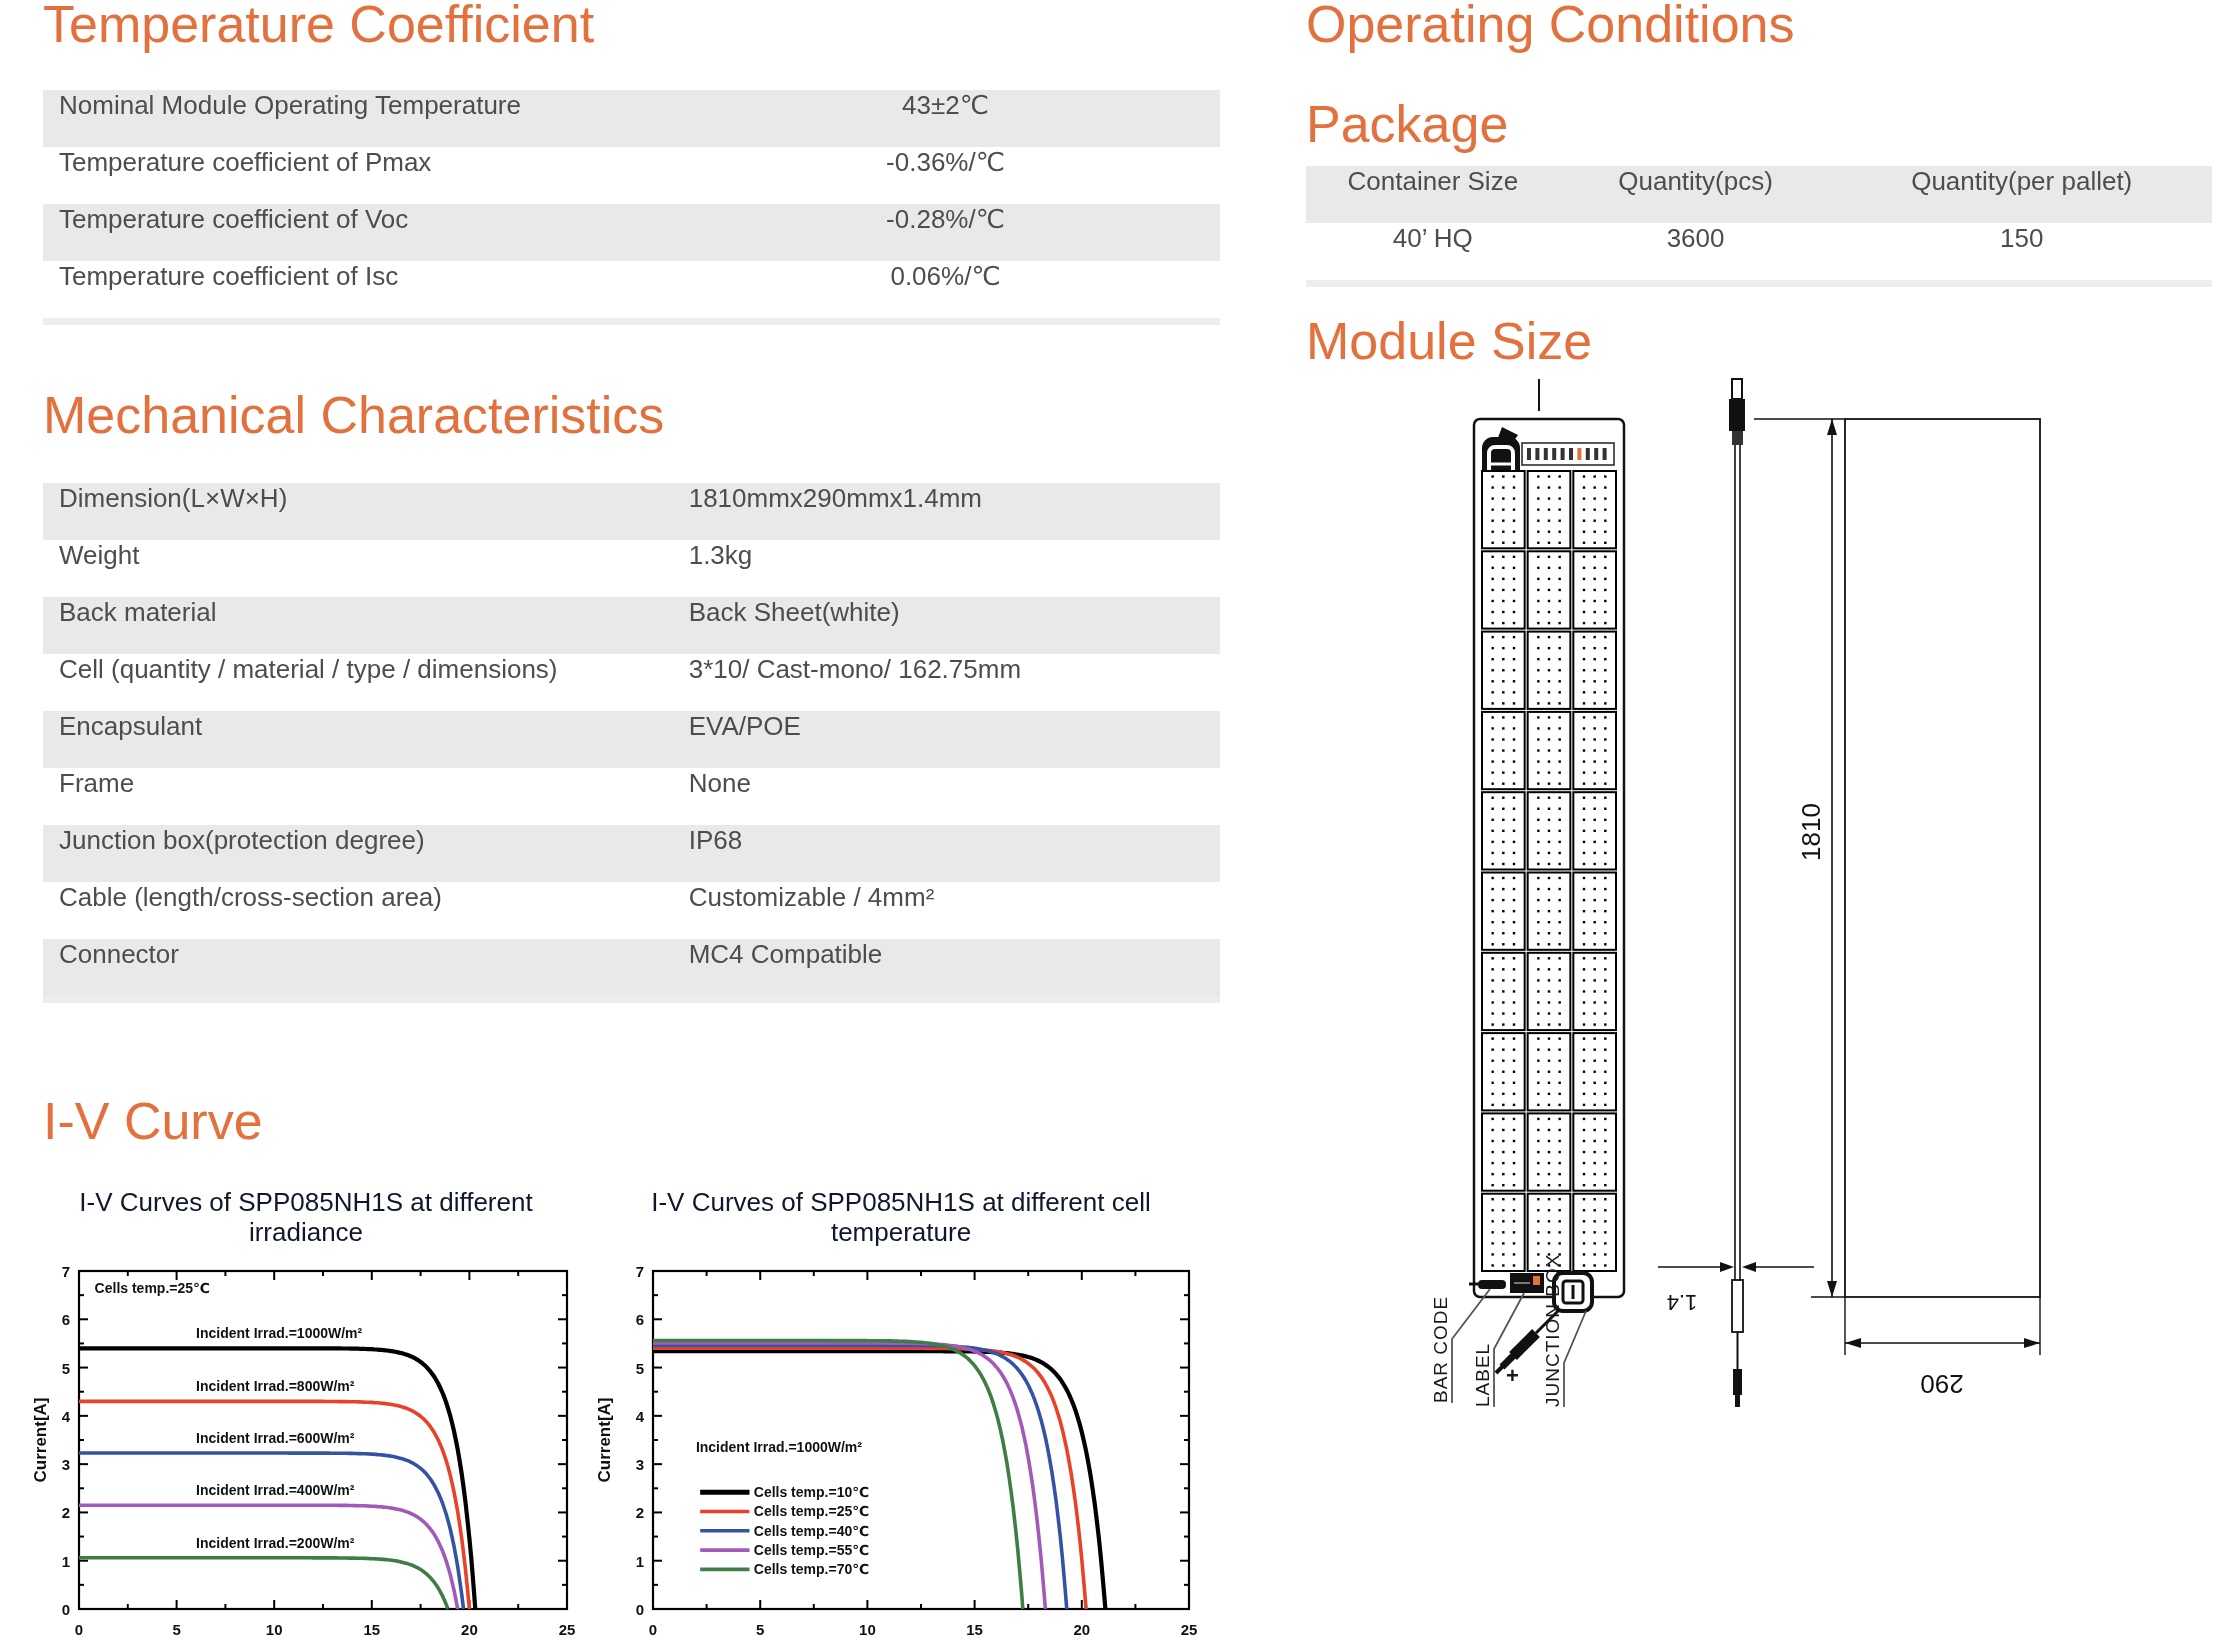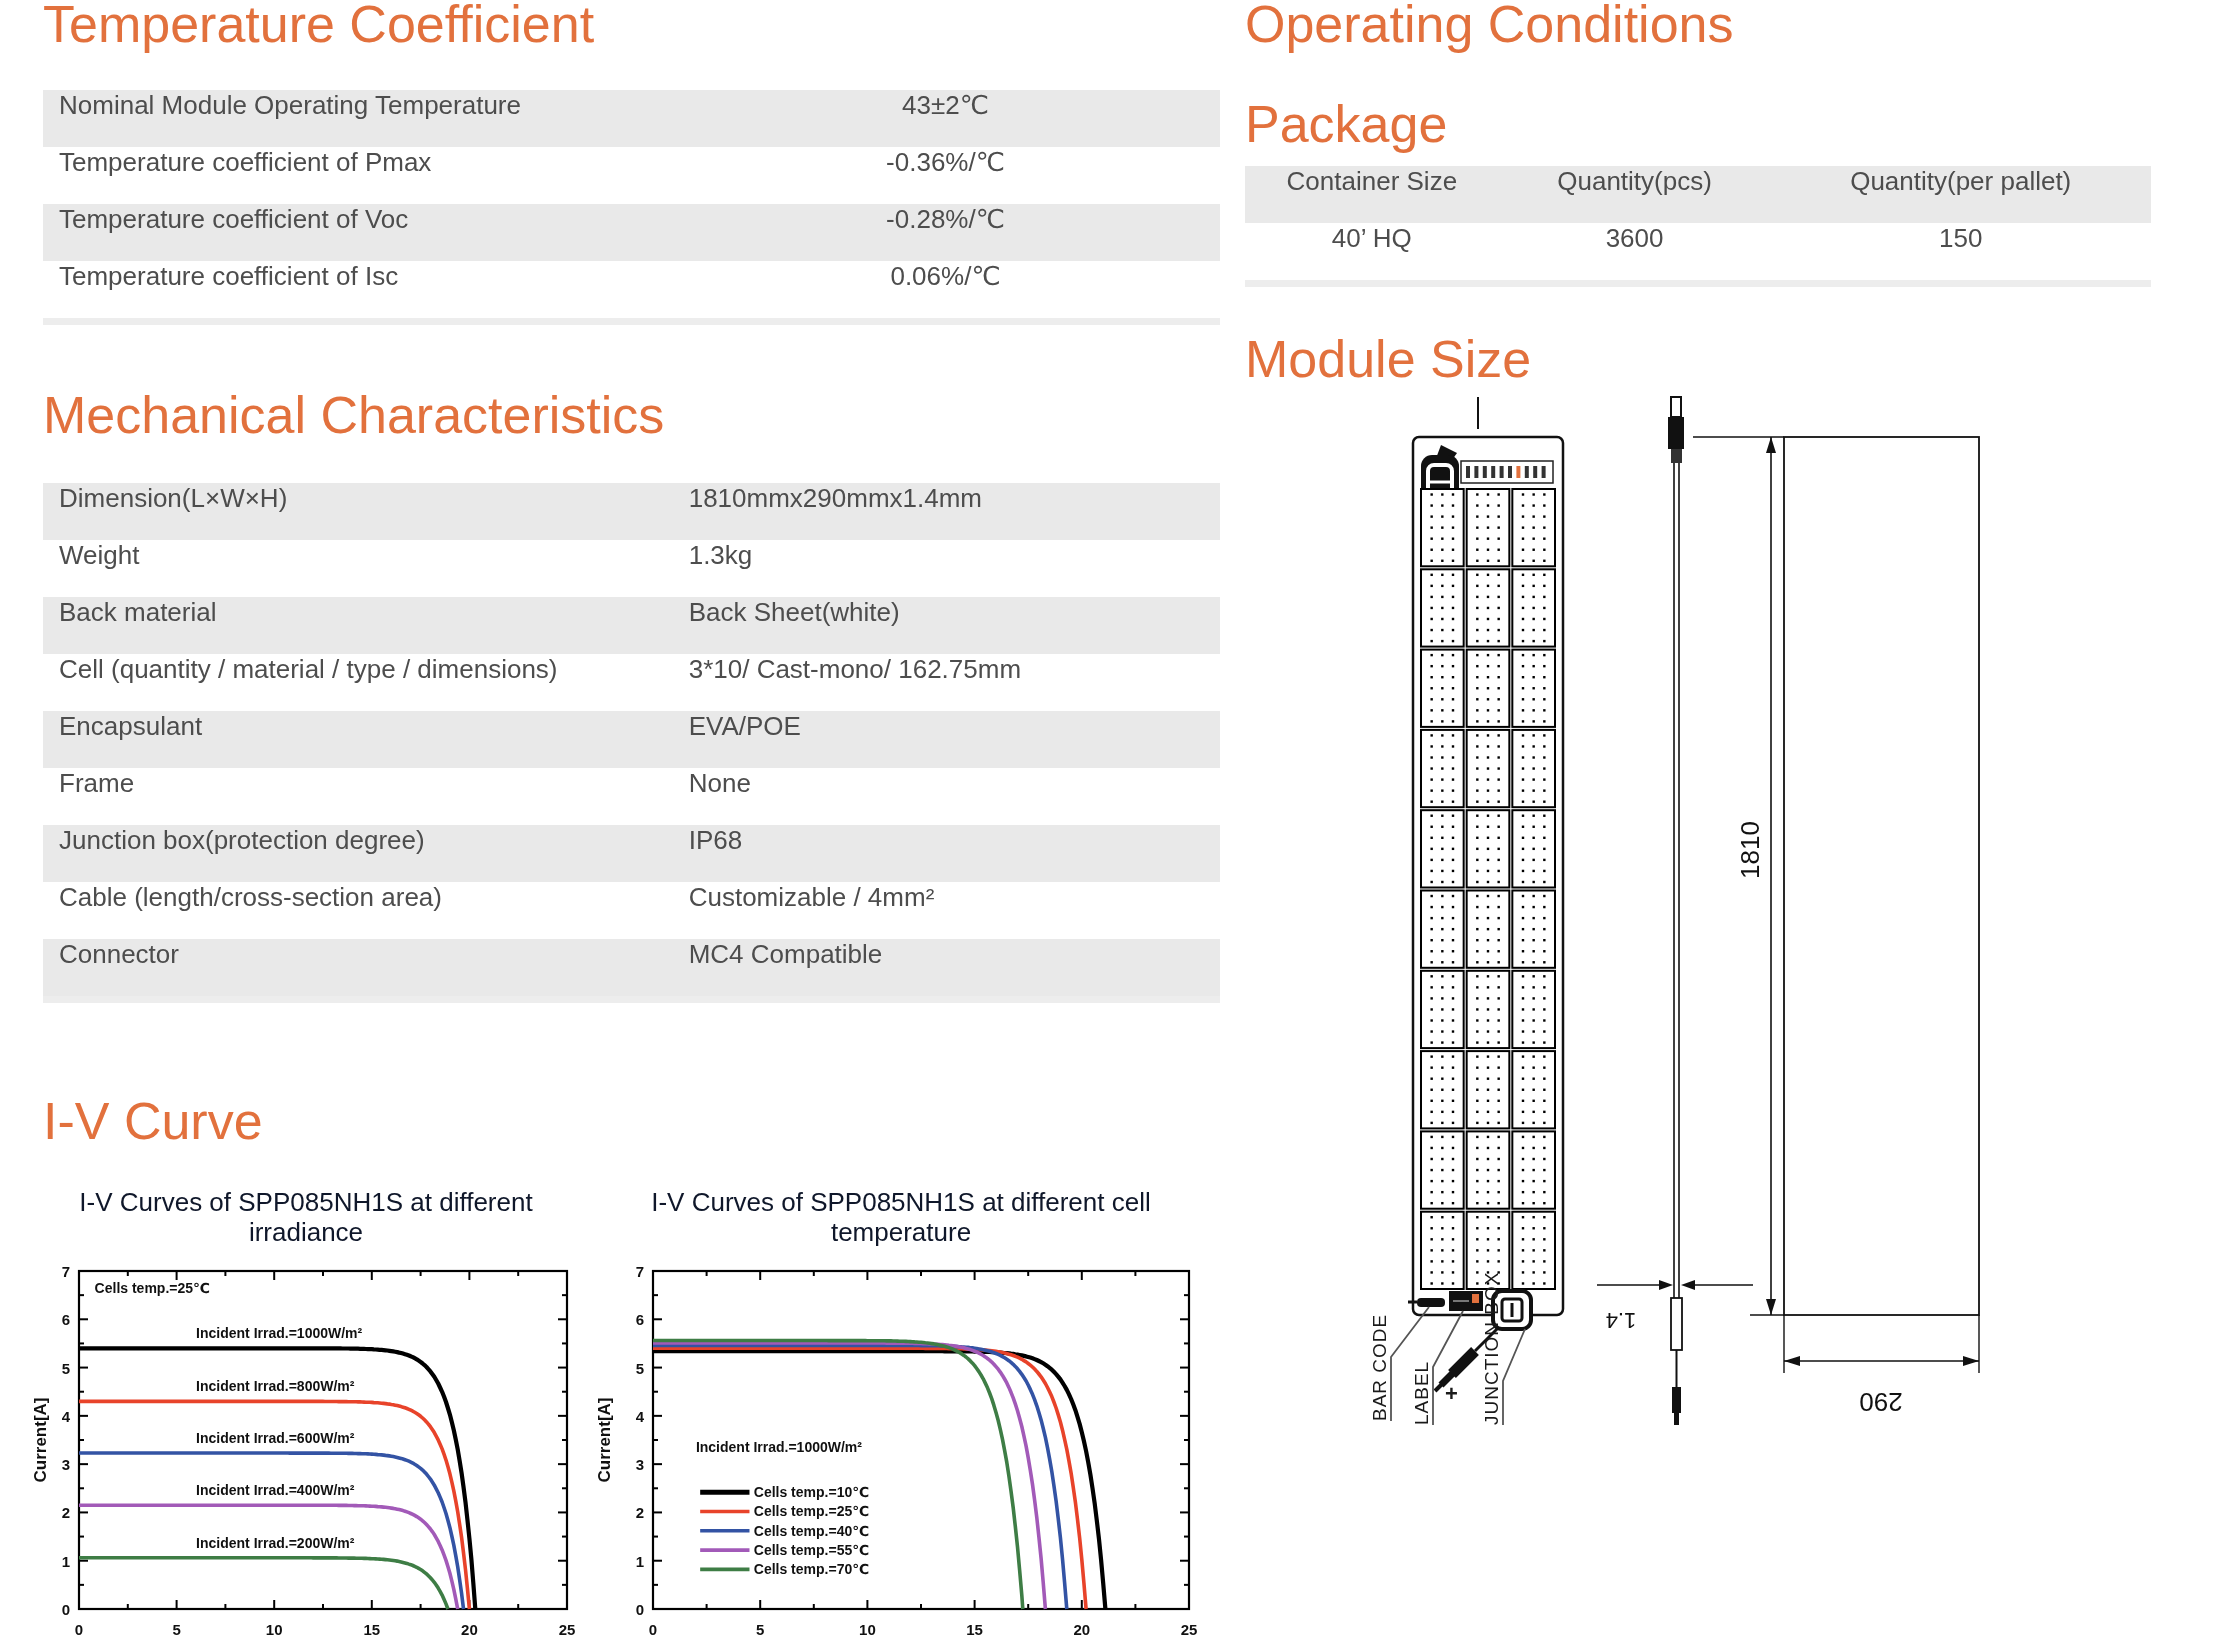--- a/index.html
+++ b/index.html
@@ -3,21 +3,21 @@
 <meta charset="utf-8">
 <style>
   html,body{margin:0;padding:0}
   body{
     width:2222px;height:1642px;background:#ffffff;position:relative;overflow:hidden;
     font-family:"Liberation Sans","DejaVu Sans",sans-serif;color:#4d4d4d;
     --accent:#e2713d; --rowgray:#e9e9e9; --divider:#ededed;
   }
   .col{position:absolute;top:2px}
   .col-left{left:43px;width:1177px}
-  .col-right{left:1245px;width:906px}
+  .col-right{left:1306px;width:906px}
   h2.sec{font-size:52px;line-height:44px;font-weight:normal;color:var(--accent);margin:0;letter-spacing:0}
   .tbl{width:100%}
   .trow{display:flex;align-items:flex-start;height:57px;font-size:26px}
   .trow.g{background:var(--rowgray)}
   .trow .lbl{padding-left:16px}
   .tc .lbl{flex:0 0 52%}
   .tc .val{flex:1;text-align:center}
   .mech .lbl{flex:0 0 53.5%}
   .mech .val{flex:1;text-align:left}
   .oc .lbl{flex:0 0 67%}
@@ -33,21 +33,21 @@
   .charts-row{margin-top:44px;display:flex;gap:14px;margin-left:-12px}
   .chart-fig{margin:0}
   .chart-title{font-size:26px;line-height:30px;color:#0f172a;text-align:center;margin-bottom:10px}
   svg text{font-family:"Liberation Sans","DejaVu Sans",sans-serif;fill:#111}
   svg .tick{font-size:15px;font-weight:bold}
   svg .axis{font-size:17px;font-weight:bold}
   svg .clabel{font-size:14px;font-weight:bold}
   #oc-table{margin-top:44px}
   #pkg-title{margin-top:56px}
   #pkg-table{margin-top:20px}
-  #ms-title{margin-top:50px}
+  #ms-title{margin-top:32px}
   #module-svg{margin-top:14px;display:block}
   .callout{font-size:19px;fill:#1a1a1a;letter-spacing:1px}
   .dimtext{font-size:26px;fill:#111}
   .dimtext2{font-size:22px;fill:#111}
   .plus{font-size:22px;font-weight:bold;fill:#1a1a1a}
 </style>
 </head>
 <body style="--accent: #e2713d; --rowgray: #e9e9e9; --divider: #ededed; color: rgb(77, 77, 77);">
 
 <div class="col col-left">

